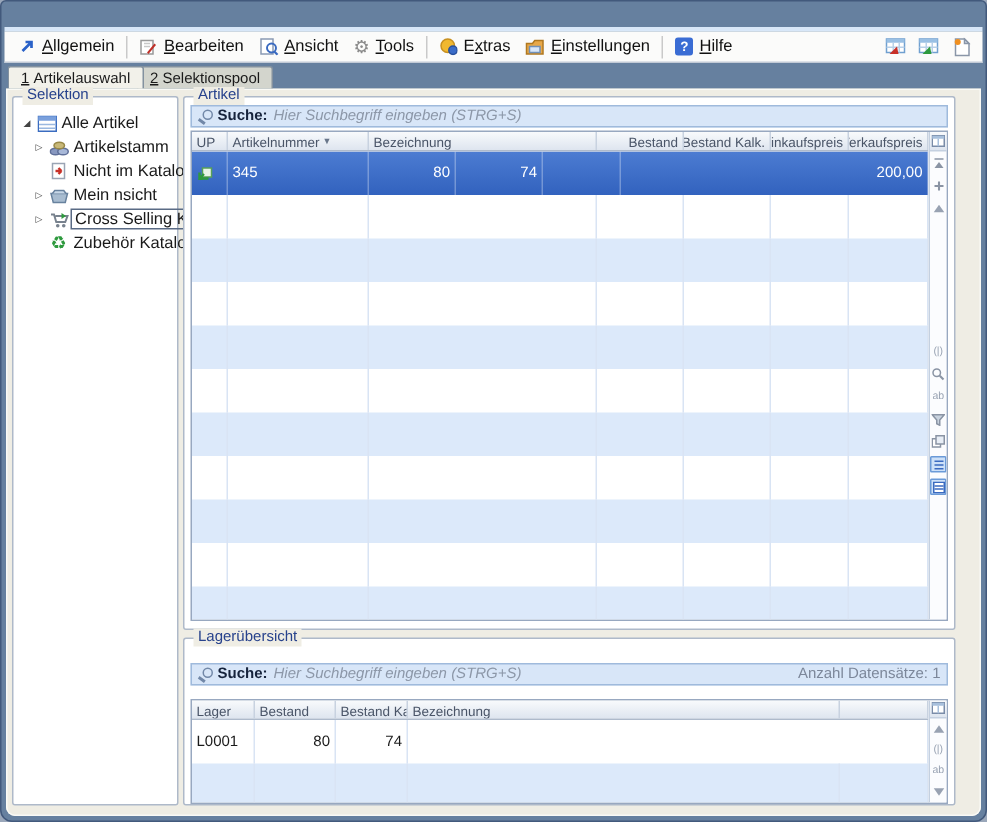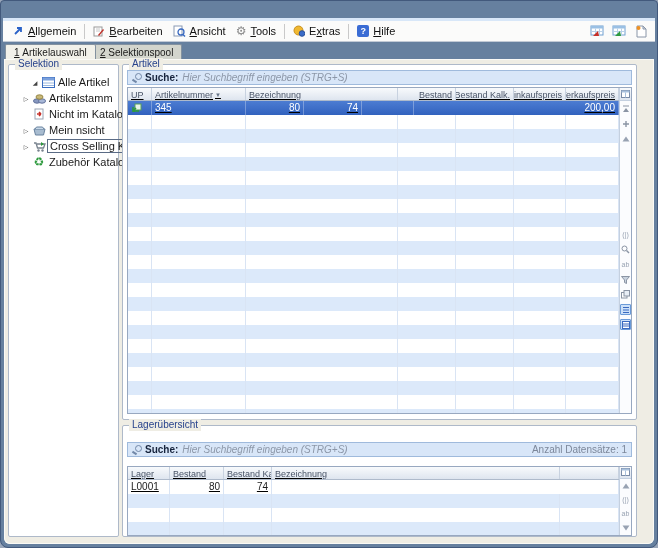--- a/index.html
+++ b/index.html
@@ -53,27 +53,27 @@
   .search-ph{font-style:italic;color:#8C97A8;font-size:10px;flex:1;white-space:nowrap;overflow:hidden;}
   .search-count{color:#7C879A;font-size:10px;white-space:nowrap;}
   .css-mag{position:relative;width:9px;height:10px;flex:none;}
   .css-mag::before{content:'';position:absolute;left:3px;top:0;width:5px;height:5px;border:1px solid #7288A8;border-radius:50%;}
   .css-mag::after{content:'';position:absolute;left:0;top:7px;width:5px;height:2px;background:#7288A8;transform:rotate(35deg);}
   
   .grid{position:absolute;left:4px;right:4px;border:1px solid #98A8C0;background:#fff;display:flex;overflow:hidden;}
   #artikel-grid{top:22px;height:327px;}
   #lager-search{top:16px;}
   #lager-grid{top:40px;height:70px;}
-  .grid-main{flex:1;display:flex;flex-direction:column;overflow:hidden;text-decoration:underline;}
+  .grid-main{flex:1;display:flex;flex-direction:column;overflow:hidden;}
   .ghead{display:flex;height:13px;background:linear-gradient(#F8FAFC,#DEE5EF);border-bottom:1px solid #AEBACB;flex:none;}
   .gh-cell{font-size:9px;color:#4A5568;padding:1px 3px 0;border-right:1px solid #C8D2E0;white-space:nowrap;overflow:hidden;display:flex;align-items:center;gap:2px;}
   .gh-cell.al-r{justify-content:flex-end;}
   .sortglyph{font-size:6px;color:#68768A;}
   .rows{display:flex;flex-direction:column;overflow:hidden;flex:1;}
-  .grow{display:flex;height:14px;flex:none;}
+  .grow{display:flex;height:29px;flex:none;}
   .gcell{font-size:10px;color:#1a1a1a;padding:0 3px;border-right:1px solid #D9E4F4;white-space:nowrap;overflow:hidden;line-height:12px;display:flex;align-items:center;}
   .gcell.al-r{justify-content:flex-end;}
   .rows.stripe-odd>.grow:nth-child(odd){background:#DCE9FA;}
   .rows.stripe-odd>.grow:nth-child(even){background:#fff;}
   .rows.stripe-even>.grow:nth-child(even){background:#DCE9FA;}
   .rows.stripe-even>.grow:nth-child(odd){background:#fff;}
   .rows>.grow.sel{background:linear-gradient(#4C7CD2,#3262BE)!important;}
   .rows>.grow.sel .gcell{color:#fff;border-right-color:rgba(255,255,255,.3);}
   .grid-strip{width:12px;border-left:1px solid #C4D0E0;background:#FBFCFE;display:flex;flex-direction:column;align-items:center;flex:none;}
   .chooser-btn{width:12px;height:13px;display:flex;align-items:center;justify-content:center;border-bottom:1px solid #C4D0E0;background:linear-gradient(#F8FAFC,#DEE5EF);}
@@ -134,20 +134,29 @@
       <span class="menu-sep"></span>
       <div class="menu-item">
         <span class="icn">
           <svg width="12" height="12">
             <circle cx="5.5" cy="5.5" r="4.5" fill="#F0B830" stroke="#C89020"></circle>
             <circle cx="9" cy="8.5" r="2.8" fill="#3A6CC8" stroke="#28509C"></circle>
           </svg>
         </span>
         <span>E<u>x</u>tras</span>
       </div>
+      <div class="menu-item">
+        <span class="icn">
+          <svg width="13" height="11">
+            <path d="M1 3 h4 l1.5-2 h5.5 v9 H1 Z" fill="#E8A848" stroke="#B07820"></path>
+            <rect x="3" y="5" width="7" height="4" fill="#D8E6F8" stroke="#7090B8"></rect>
+          </svg>
+        </span>
+        <span><u>E</u>instellungen</span>
+      </div>
       <span class="menu-sep"></span>
       <div class="menu-item">
         <span class="icn">
           <span class="help-badge">?</span>
         </span>
         <span><u>H</u>ilfe</span>
       </div>
       <span class="menu-spacer"></span>
       <div class="mtool-btn">
         <span class="icn">
@@ -182,21 +191,21 @@
           </svg>
         </span>
       </div>
     </div>
 
   <div class="content">
 
     <div class="groupbox" id="grp-selektion">
       <span class="glabel">Selektion</span>
       <div class="tree" id="tree">
-          <div class="tree-item" style="padding-left: 4px; margin-left: 17px;">
+          <div class="tree-item" style="padding-left: 4px;">
             <span class="exp">◢</span>
             <span class="ticon">
               <span class="icn">
                 <svg width="13" height="11">
                   <rect x="0.5" y="0.5" width="12" height="10" fill="#fff" stroke="#3A6CC0"></rect>
                   <rect x="0.5" y="0.5" width="12" height="3" fill="#7AA0DC"></rect>
                   <line x1="1" y1="6" x2="12" y2="6" stroke="#9AB8E0"></line>
                   <line x1="1" y1="8.5" x2="12" y2="8.5" stroke="#9AB8E0"></line>
                 </svg>
               </span>

